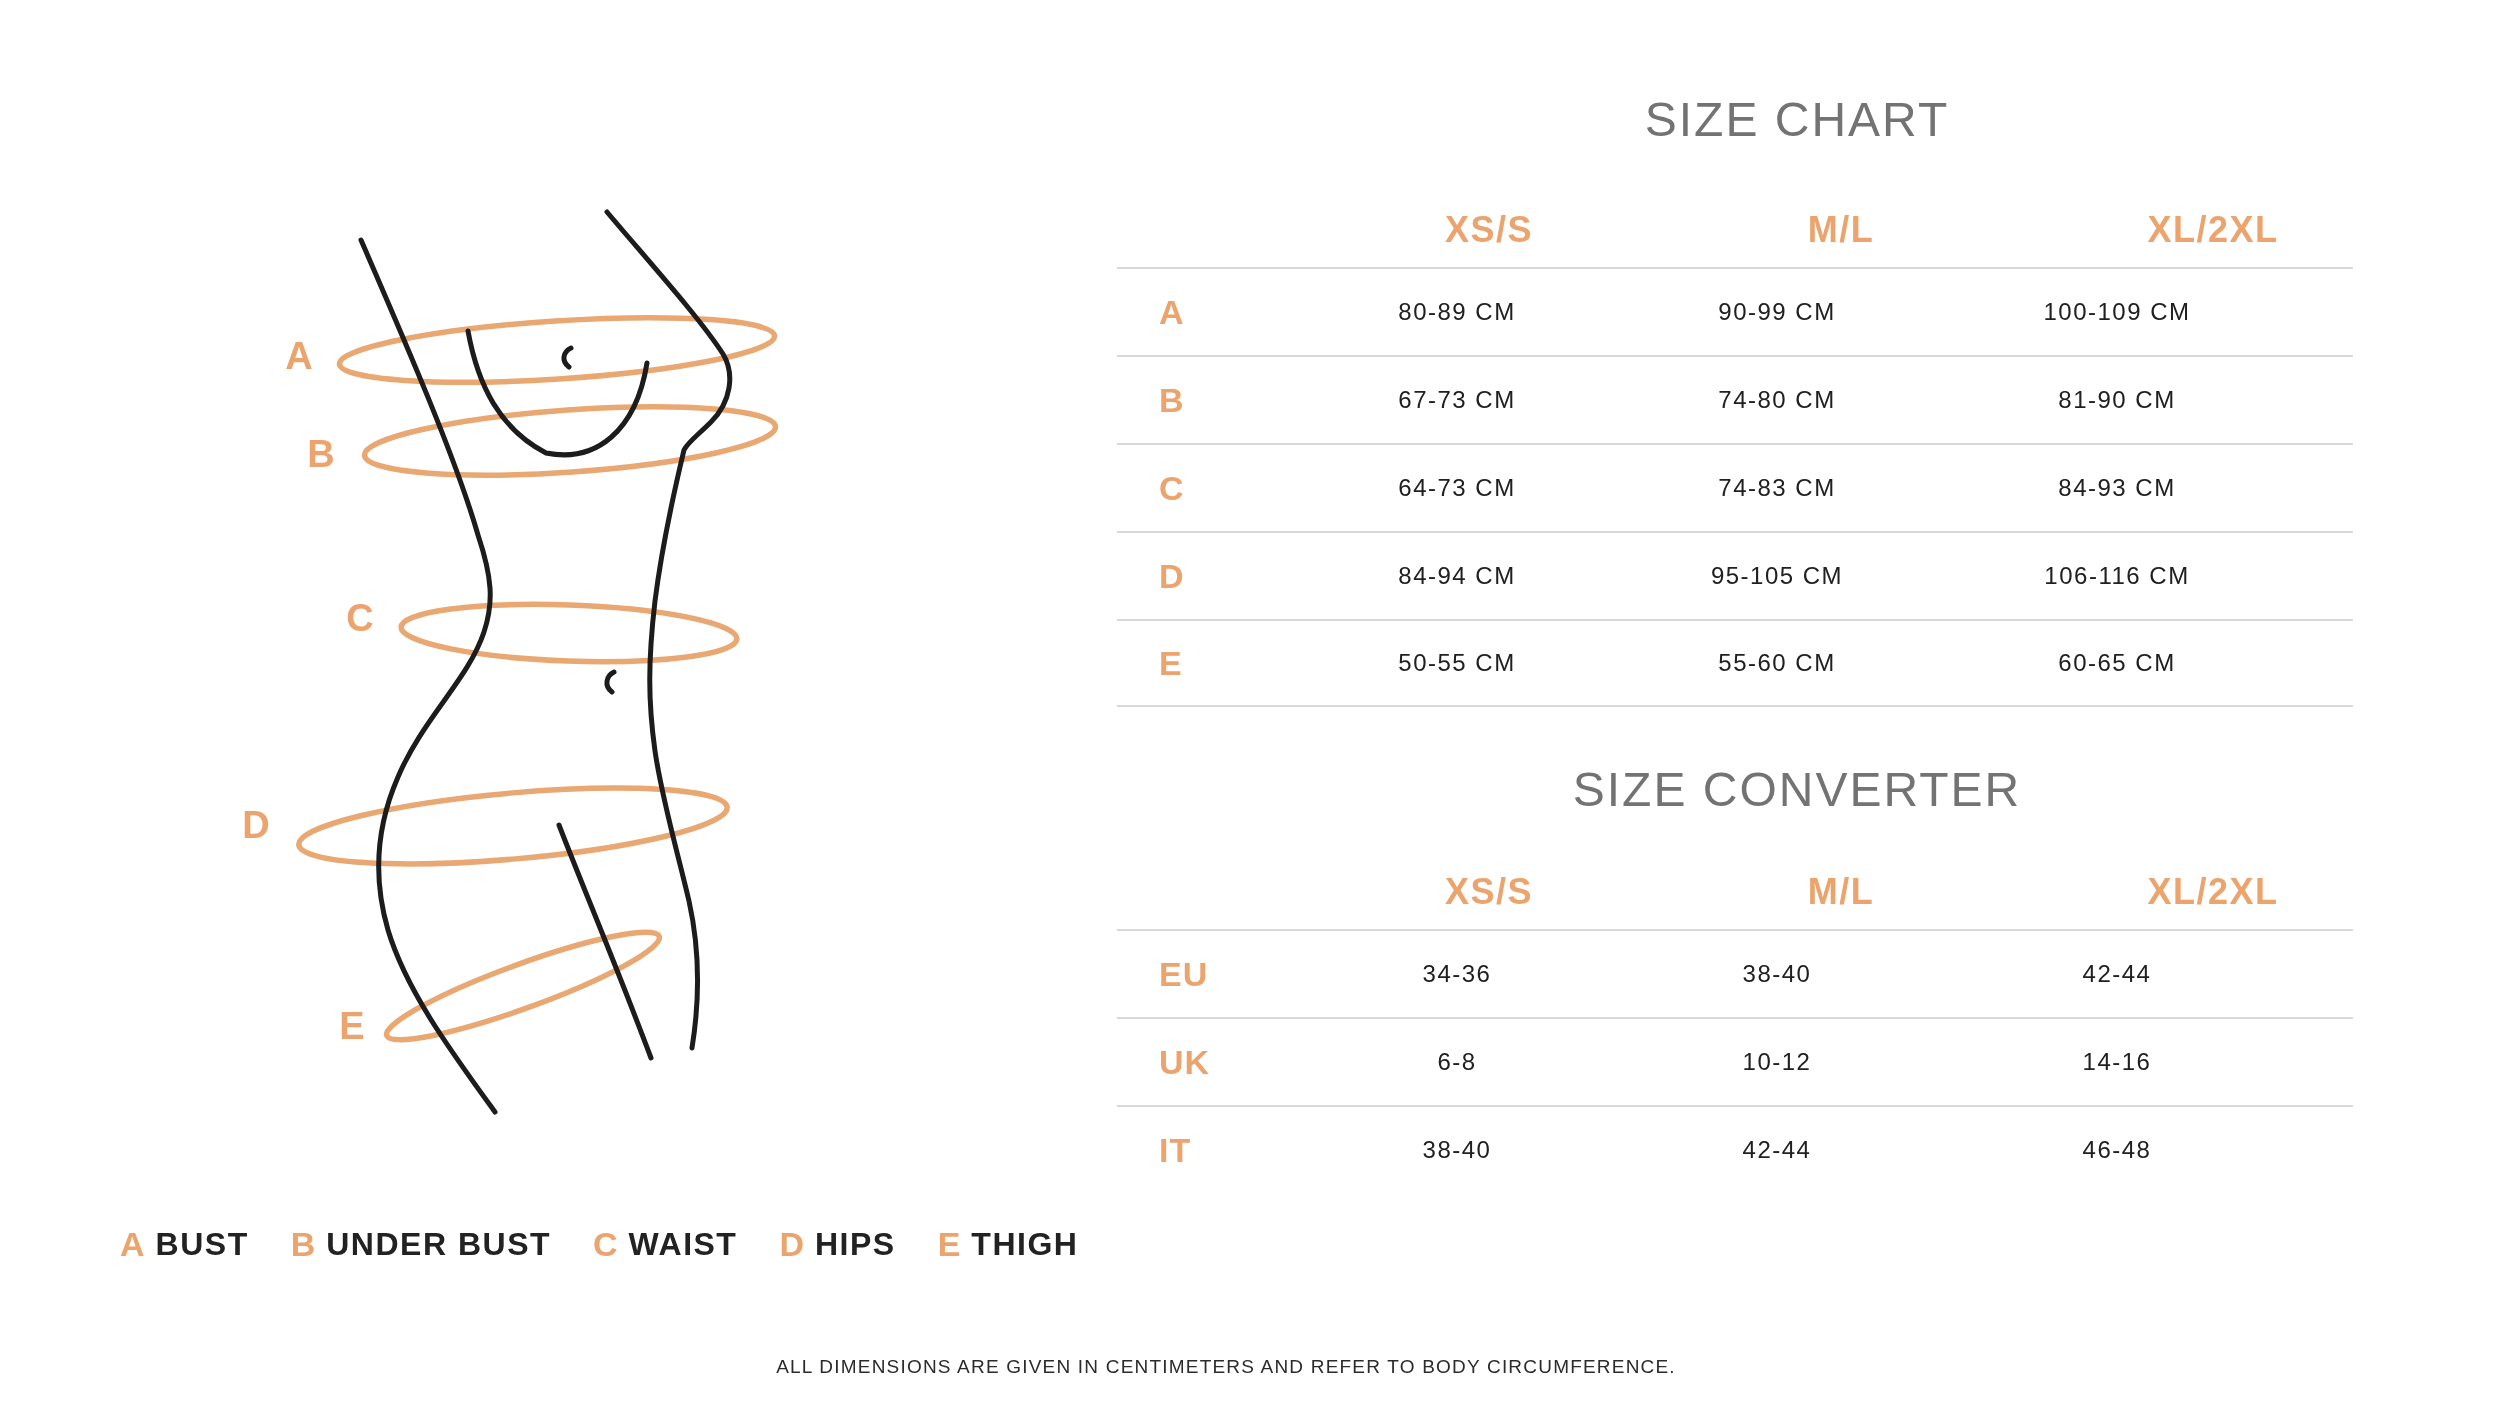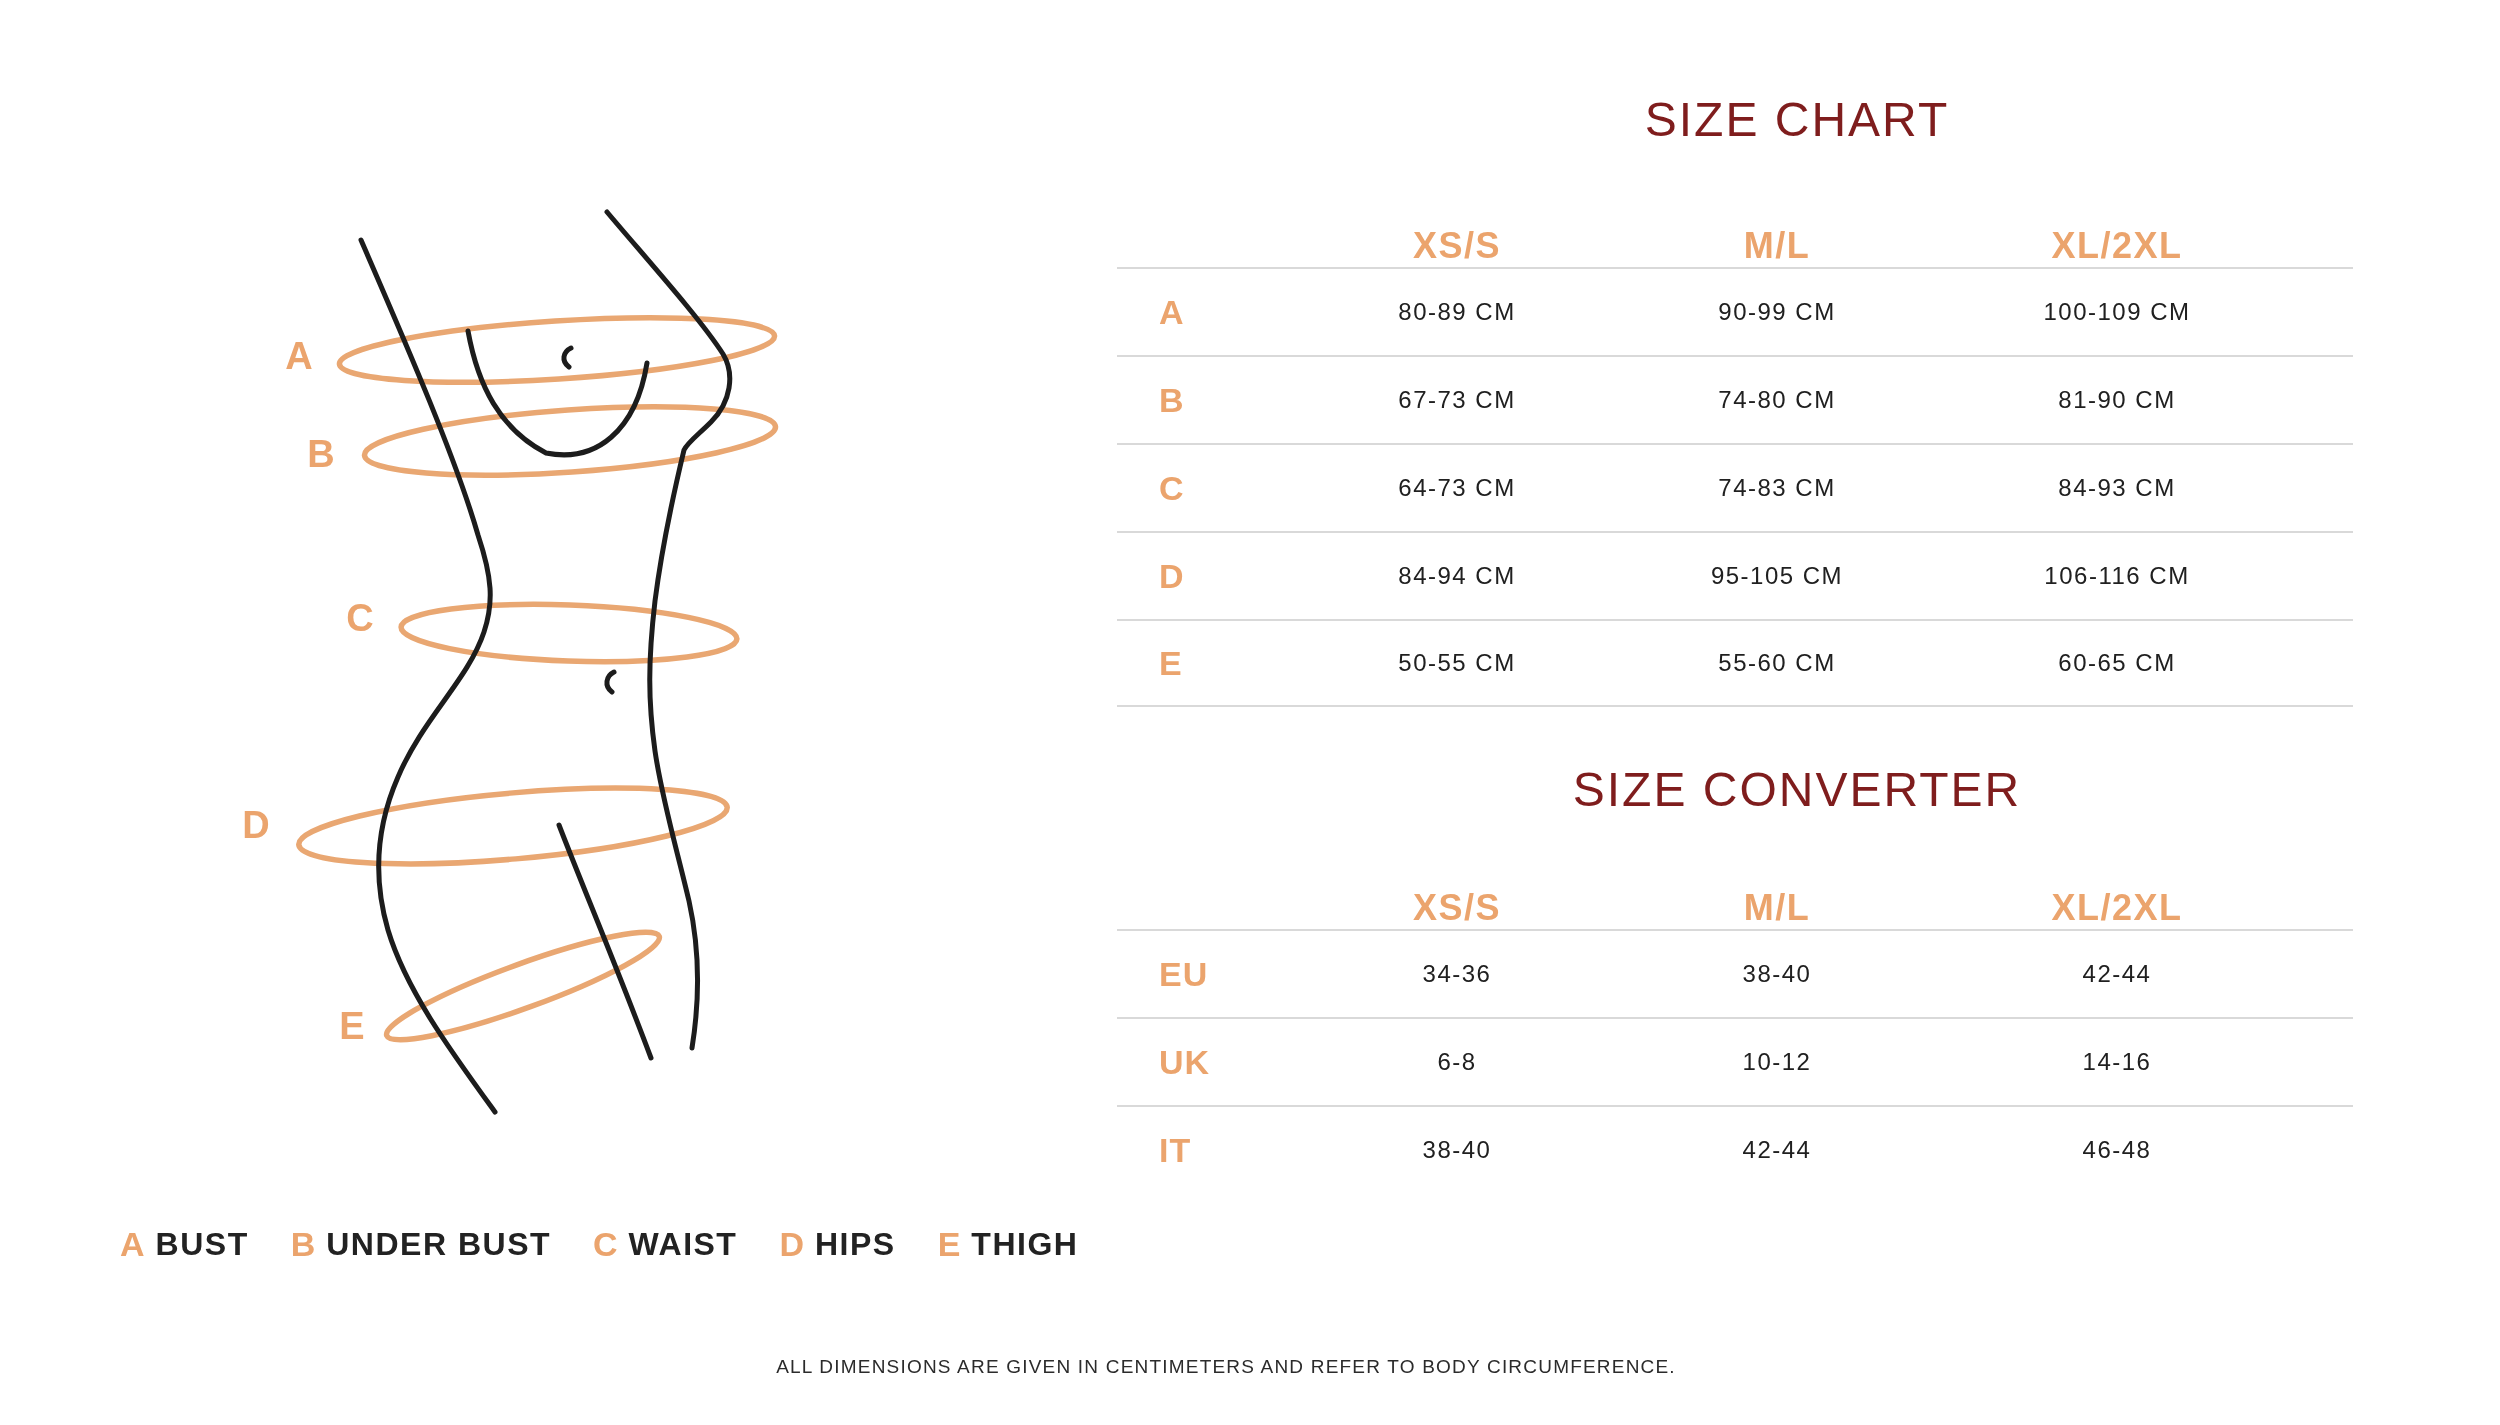--- a/index.html
+++ b/index.html
@@ -11,25 +11,25 @@
   #figure-wrap{position:absolute;left:120px;top:160px;width:950px;height:1100px;}
   #figure-wrap svg{display:block;width:100%;height:100%;}
   .ring{fill:none;stroke:#e9a772;stroke-width:5.5px;}
   .bodyline{fill:none;stroke:#1c1c1c;stroke-width:5px;stroke-linecap:round;}
   .ring-label{fill:#eba46d;font-family:"Liberation Sans",sans-serif;font-weight:700;
     font-size:38px;text-anchor:middle;}
   
   #tables{position:absolute;left:1117px;top:85px;width:1236px;}
   .section-title{
     margin-left:190px;margin-right:66px;height:70px;line-height:70px;
-    text-align:center;font-size:48px;font-weight:300;letter-spacing:2px;color:#7f1d1d;
+    text-align:center;font-size:48px;font-weight:300;letter-spacing:2px;color:#737373;
   }
   .converter-title{margin-top:48px;text-align:center;}
   .trow{display:grid;grid-template-columns:190px 300px 340px 340px;padding-right:66px;box-sizing:border-box;}
-  .head-row{height:112px;align-items:end;}
+  .head-row{height:112px;align-items:end;padding-bottom:16px;gap:32px;}
   .head-row.converter-head{height:104px;}
   .data-row{height:88px;align-items:center;border-top:2px solid #d9d9d9;}
   .data-row.last-bordered{border-bottom:2px solid #d9d9d9;}
   .col-head{
     text-align:center;color:#eba46d;font-weight:600;font-size:36px;letter-spacing:1.5px;
   }
   .tlabel{
     padding-left:42px;color:#eba46d;font-weight:600;font-size:34px;letter-spacing:1px;
   }
   .tcell{text-align:center;font-size:24px;letter-spacing:1.5px;color:#202020;}

